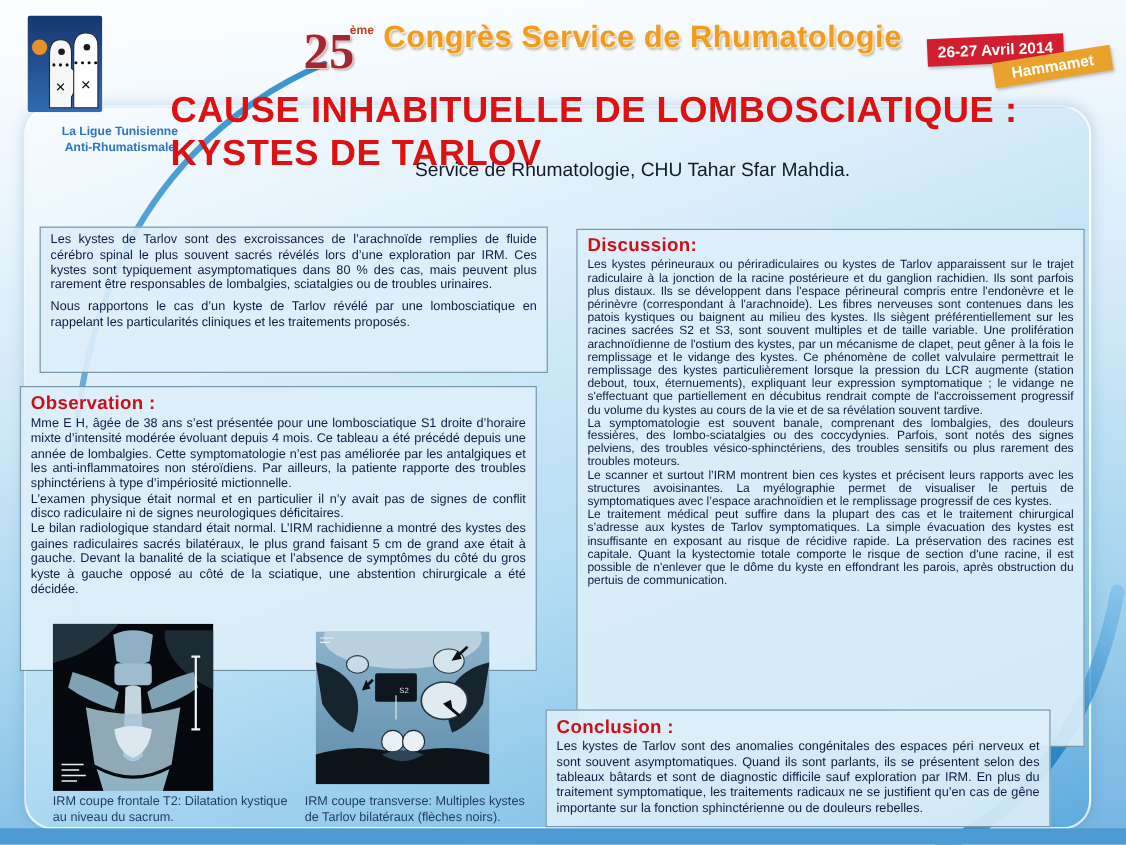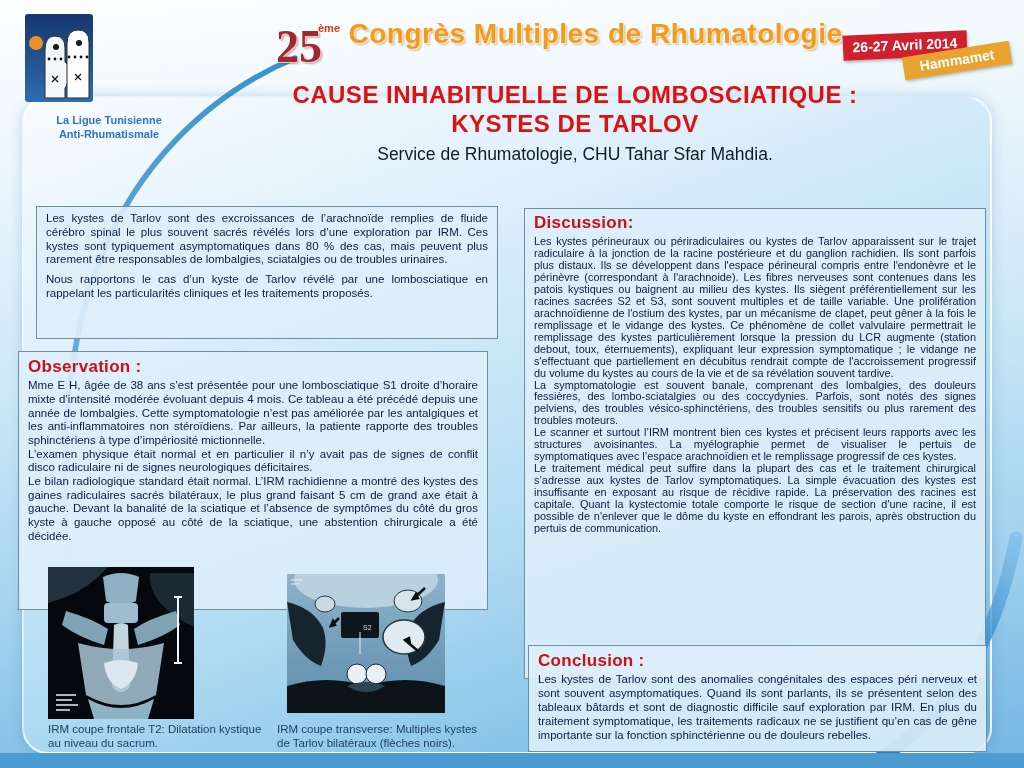--- a/index.html
+++ b/index.html
@@ -17,36 +17,36 @@
                 color:#2f74bd;font-weight:bold;font-size:11px;line-height:1.25;}
   .congress{position:absolute;left:276px;top:24px;white-space:nowrap;}
   .congress .num{font-family:"Liberation Serif",serif;font-weight:bold;font-size:46px;color:#a02830;
                  text-shadow:1px 1px 0 #e7c9c9,2px 2px 2px rgba(90,20,20,.35);vertical-align:top;line-height:1;}
   .congress .sup{font-size:11px;color:#c8401c;font-weight:bold;vertical-align:top;position:relative;top:-2px;left:-4px;}
   .congress .cname{font-size:28px;font-weight:bold;color:#f29c1e;letter-spacing:.5px;position:relative;top:-6px;
                    text-shadow:1px 1px 0 #fbe7c2,2px 2px 2px rgba(130,75,0,.35);}
   .badge{position:absolute;color:#fff;font-weight:bold;text-align:center;box-shadow:1px 2px 3px rgba(0,0,0,.25);}
   .badge-date{left:843px;top:33px;width:124px;height:25px;line-height:25px;font-size:14px;background:#d01f2f;transform:rotate(-2.5deg);}
   .badge-loc{left:903px;top:49px;width:108px;height:23px;line-height:23px;font-size:14px;background:#e9a22e;transform:rotate(-9deg);}
-  .main-title{position:absolute;left:155px;top:82px;width:840px;text-align:center;color:#dc1111;
-              font-weight:bold;font-size:24px;letter-spacing:.5px;line-height:1.08;}
+  .main-title{position:absolute;left:155px;top:82px;width:840px;color:#dc1111;
+              font-weight:bold;font-size:33px;letter-spacing:.5px;line-height:1.08;}
   .main-title .line2{margin-top:3px;}
   .byline{position:absolute;left:155px;top:144px;width:840px;text-align:center;color:#121a2c;
           font-size:17.5px;line-height:1.18;}
   
   .box{position:absolute;background:rgba(221,238,249,.9);border:1px solid #6d8fa0;
        border:1px solid #6d8fa3;padding:5px 9px 4px 9px;box-sizing:border-box;overflow:hidden;
        color:#0c1c40;text-align:justify;}
   .box h2{margin:0 0 2px 0;font-size:17px;color:#cc1018;letter-spacing:.3px;}
   .box p{margin:0;}
   .box p.gap{margin-top:6px;}
   .box-intro{left:36px;top:206px;width:462px;height:133px;font-size:11.5px;line-height:1.2;}
   .box-obs{left:18px;top:351px;width:470px;height:259px;font-size:11.5px;line-height:1.19;}
   .box-disc{left:524px;top:208px;width:462px;height:471px;font-size:10.9px;line-height:1.1;}
-  .box-concl{left:528px;top:645px;width:459px;height:107px;font-size:11.5px;line-height:1.2;}
+  .box-concl{left:496px;top:645px;width:459px;height:107px;font-size:11.5px;line-height:1.2;}
   
   .figure{position:absolute;}
   .fig1{left:48px;top:567px;}
   .fig2{left:287px;top:574px;}
   .caption{position:absolute;color:#1d3a5f;font-size:11.5px;line-height:1.22;}
   .cap1{left:48px;top:722px;width:220px;}
   .cap2{left:277px;top:722px;width:210px;}
 </style>
 </head>
 <body>
@@ -99,21 +99,21 @@
       <path d="M50 60 l6 6 M56 60 l-6 6" stroke="#111" stroke-width="1.2"></path>
     </svg>
     <div class="logo-caption">
       <div>La Ligue Tunisienne</div>
       <div>Anti-Rhumatismale</div>
     </div>
   </div>
 
   <div class="congress">
     <span class="num">25</span><span class="sup">ème</span>
-    <span class="cname">Congrès Multiples de Rhumatologie</span>
+    <span class="cname">Congrès Service de Rhumatologie</span>
   </div>
 
   <div class="badge badge-date">26-27 Avril 2014</div>
   <div class="badge badge-loc">Hammamet</div>
 
   <div class="main-title">
     <div class="line1">CAUSE INHABITUELLE DE LOMBOSCIATIQUE :</div>
     <div class="line2">KYSTES DE TARLOV</div>
   </div>
 

